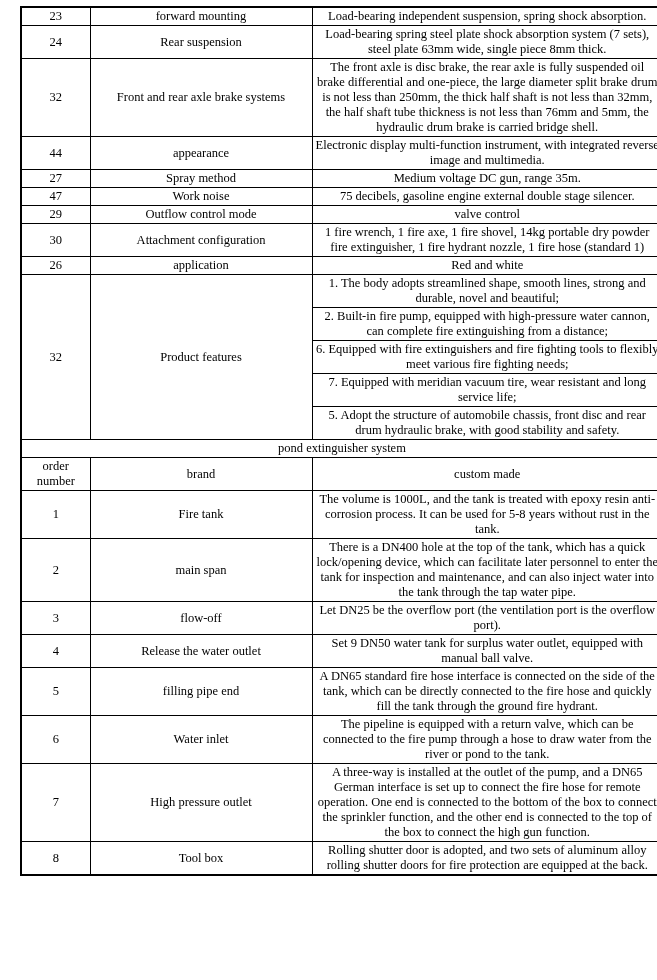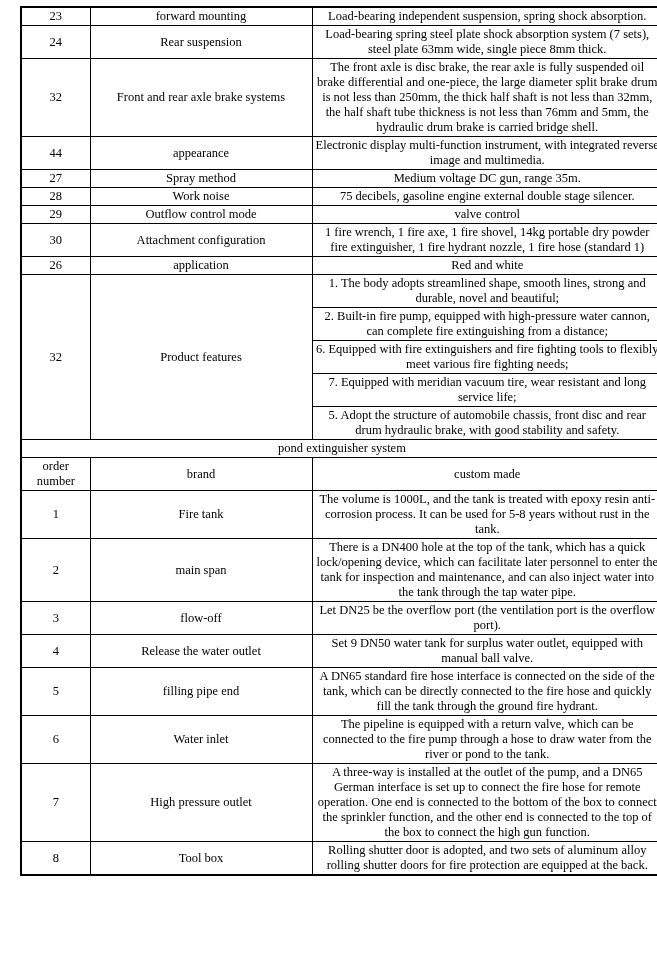--- a/index.html
+++ b/index.html
@@ -67,21 +67,21 @@
         <td class="c-num">44</td>
         <td class="c-name">appearance</td>
         <td class="c-desc">Electronic display multi-function instrument, with integrated reverse image and multimedia.</td>
       </tr>
       <tr>
         <td class="c-num">27</td>
         <td class="c-name">Spray method</td>
         <td class="c-desc">Medium voltage DC gun, range 35m.</td>
       </tr>
       <tr>
-        <td class="c-num">28</td>
+        <td class="c-num">47</td>
         <td class="c-name">Work noise</td>
         <td class="c-desc">75 decibels, gasoline engine external double stage silencer.</td>
       </tr>
       <tr>
         <td class="c-num">29</td>
         <td class="c-name">Outflow control mode</td>
         <td class="c-desc">valve control</td>
       </tr>
       <tr>
         <td class="c-num">30</td>

